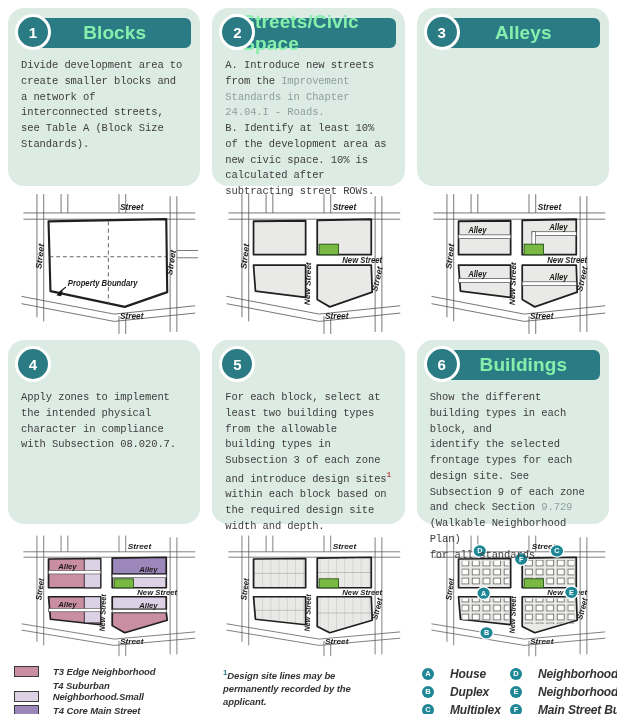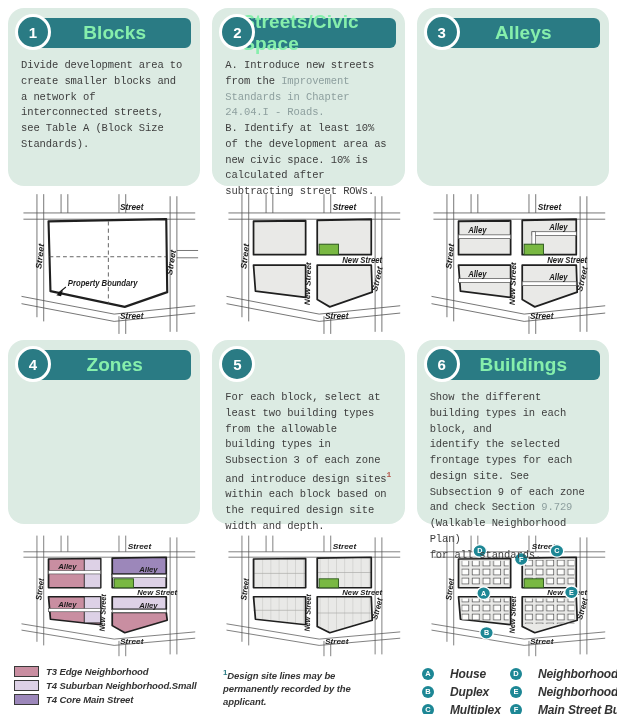--- a/index.html
+++ b/index.html
@@ -28,21 +28,21 @@
 
   
   .map-cell{width:193px;}
   .map-cell svg{display:block;}
   .ms{font-style:italic;font-weight:bold;font-size:8.6px;font-family:"Liberation Sans",sans-serif;fill:#1b1b1b;}
   .ms2{font-style:italic;font-weight:bold;font-size:8px;font-family:"Liberation Sans",sans-serif;fill:#1b1b1b;}
   .mkt{font-weight:bold;font-size:7.5px;fill:#ffffff;font-family:"Liberation Sans",sans-serif;}
 
   
   .zlegend{display:flex;flex-direction:column;gap:3px;padding:8px 0 0 6px;}
-  .zitem{display:flex;align-items:flex-end;gap:7px;}
+  .zitem{display:flex;align-items:flex-end;gap:14px;}
   .swatch{width:25px;height:11px;border:1.2px solid #3a3a3a;box-sizing:border-box;}
   .sw-t3{background:#c98ea1;}
   .sw-t4s{background:#ddd1e6;}
   .sw-t4c{background:#9c87ba;}
   .zlabel,.blabel,.footnote{font-style:italic;font-weight:bold;color:#333;}
   .zlabel{font-size:9.5px;letter-spacing:-0.1px;}
   .footnote{padding:10px 0 0 10px;font-size:9.5px;line-height:1.35;width:180px;box-sizing:border-box;letter-spacing:-0.1px;}
   .fn-sup{color:#2a7b84;font-style:normal;}
   .blegend{display:grid;grid-auto-flow:column;grid-template-rows:repeat(3,15px);
         grid-template-columns:86px auto;gap:3px 2px;padding:8px 0 0 4px;}
@@ -172,23 +172,21 @@
         <text x="173" y="86" class="ms" text-anchor="middle" transform="rotate(-76 173 86)">Street</text>
         <text x="116" y="124" class="ms">Street</text>
       </svg>
     </div>
   </div>
 
   <div class="row r3">
 
     <div class="card h2">
       <div class="num-circle">4</div>
-      <div class="card-bar">
-        <span class="card-title">Zones</span>
-      </div>
+      <p><span>Apply zones to implement the intended physical character in compliance with Subsection 08.020.7.</span></p>
     </div>
 
     <div class="card h2">
       <div class="num-circle">5</div>
       <p><span>For each block, select at least two building types from the allowable building types in Subsection 3 of each zone and introduce design sites</span><sup class="red">1</sup><span> within each block based on the required design site width and depth.</span></p>
     </div>
 
     <div class="card h2">
       <div class="num-circle">6</div>
       <div class="card-bar">

